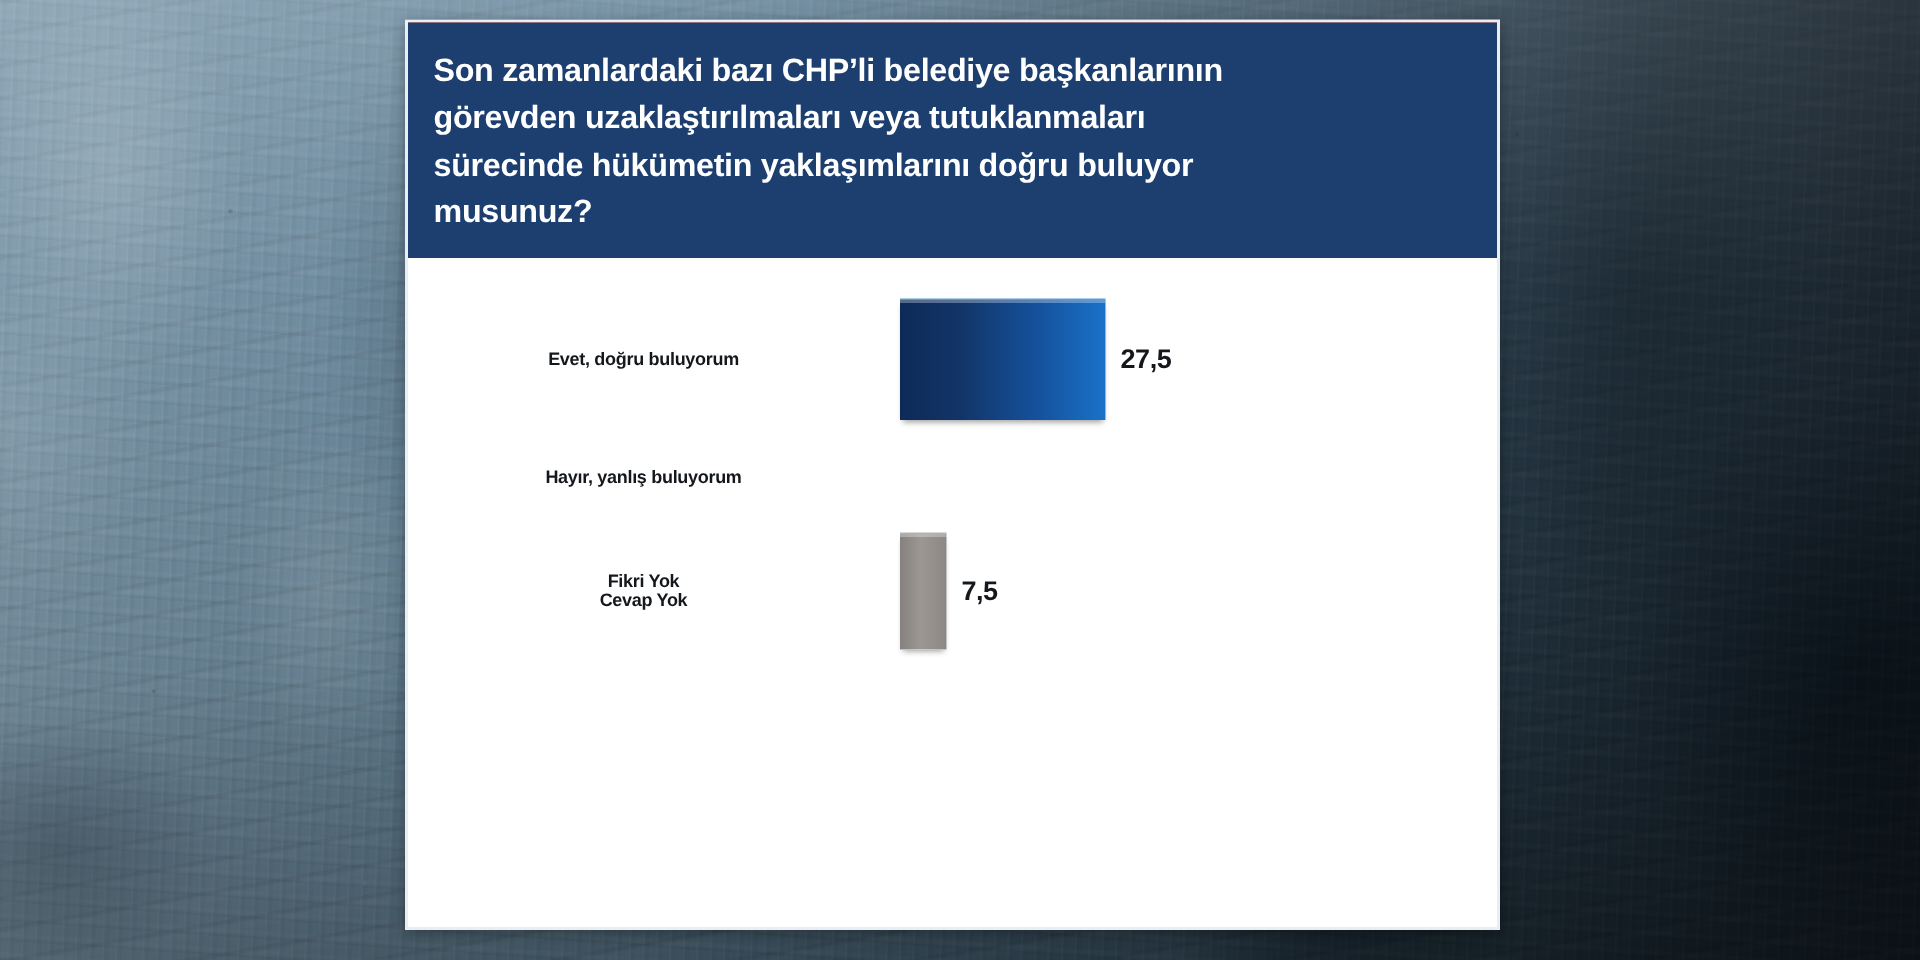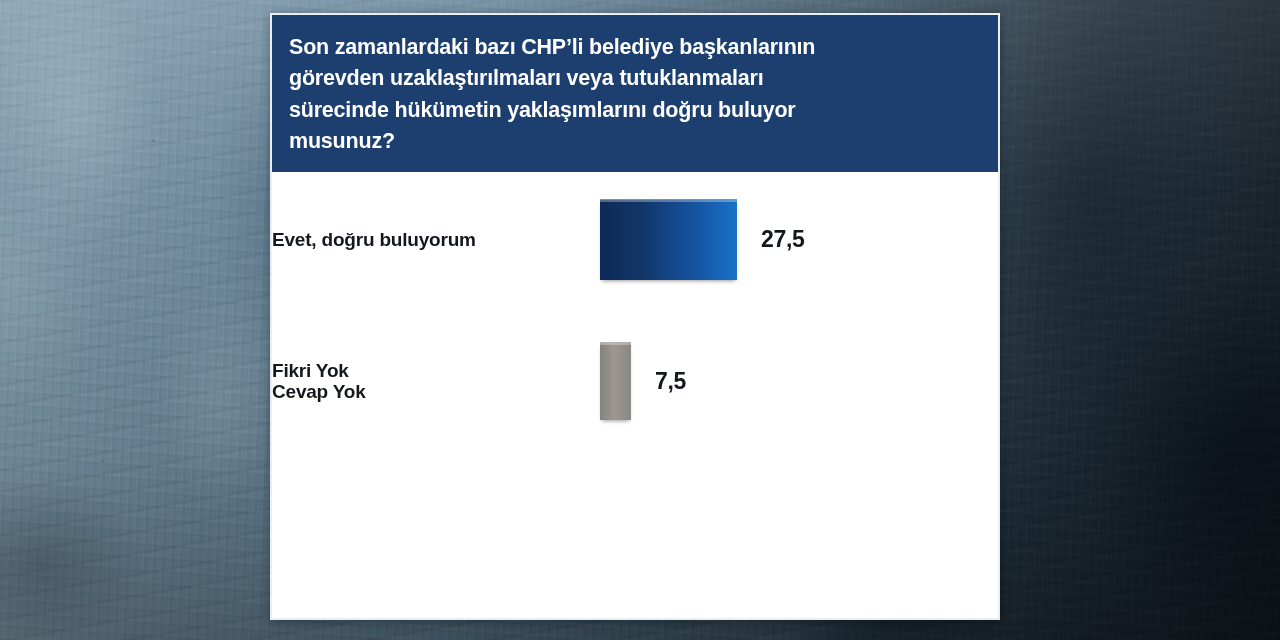--- a/index.html
+++ b/index.html
@@ -129,26 +129,26 @@
   .bar-row {
     display: flex;
     align-items: center;
     width: 100%;
     box-sizing: border-box;
   }
 
   .bar-label {
     width: 328px;           
     flex: 0 0 328px;
-    text-align: left;
+    text-align: center;
     padding-right: 14px;
     box-sizing: border-box;
     color: #14181c;
     font-weight: bold;
-    font-size: 19px;
+    font-size: 12px;
     line-height: 1.12;
     letter-spacing: -0.2px;
     white-space: pre-line;
     font-family: "Liberation Sans", sans-serif;
   }
 
   .bar-wrap {
     display: flex;
     align-items: center;
     flex: 1 1 auto;
@@ -181,23 +181,23 @@
     border-top: 1px solid #d3cbb2;
   }
   .bar.gray {
     background: linear-gradient(90deg, #85817e 0%, #9c9793 45%, #8b8784 100%);
     border-top: 1px solid #b5b1ae;
   }
 
   .bar-value {
     color: #14181c;
     font-weight: bold;
-    font-size: 23px;
+    font-size: 18px;
     letter-spacing: -0.3px;
-    padding-left: 24px;
+    padding-left: 10px;
     white-space: nowrap;
     font-family: "Liberation Sans", sans-serif;
   }
 
   
   #row-0 { margin-top: 0px; }
   #row-1 { margin-top: 32px; }
   #row-2 { margin-top: 33px; }
   #row-3 { margin-top: 30px; }
 </style>
@@ -221,20 +221,21 @@
 
     <div class="bar-row" id="row-0">
       <div class="bar-label">Evet, doğru buluyorum</div>
       <div class="bar-wrap">
         <div class="bar blue" style="width:137px;height:81px;"></div>
         <div class="bar-value">27,5</div>
       </div>
     </div>
 
     <div class="bar-row" id="row-1">
+      <div class="bar-label">Hayır, yanlış buluyorum</div>
     </div>
 
 
     <div class="bar-row" id="row-3">
       <div class="bar-label">Fikri Yok
 Cevap Yok</div>
       <div class="bar-wrap">
         <div class="bar gray" style="width:31px;height:78px;"></div>
         <div class="bar-value">7,5</div>
       </div>

